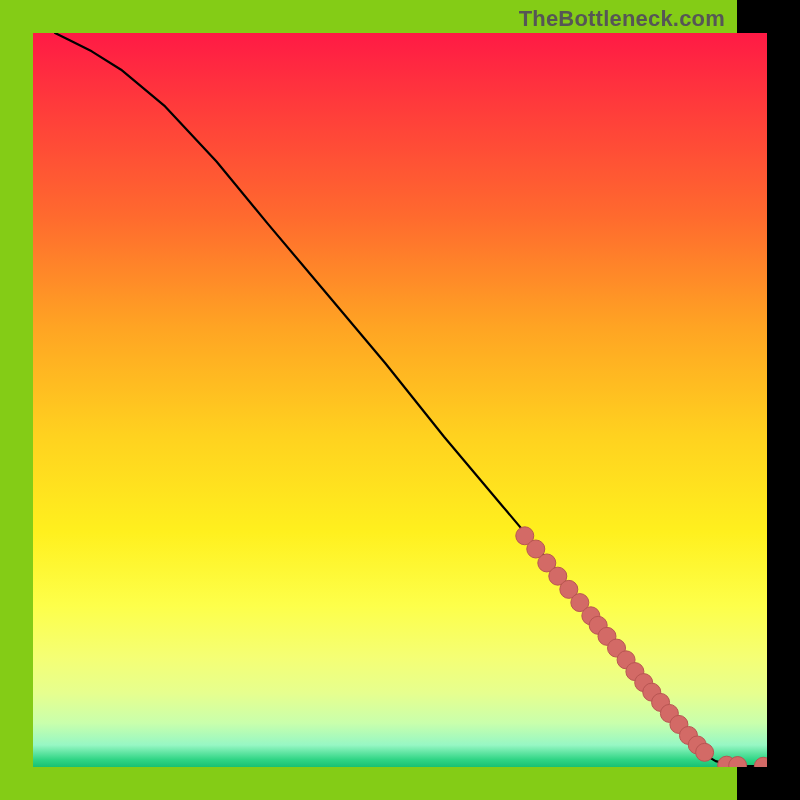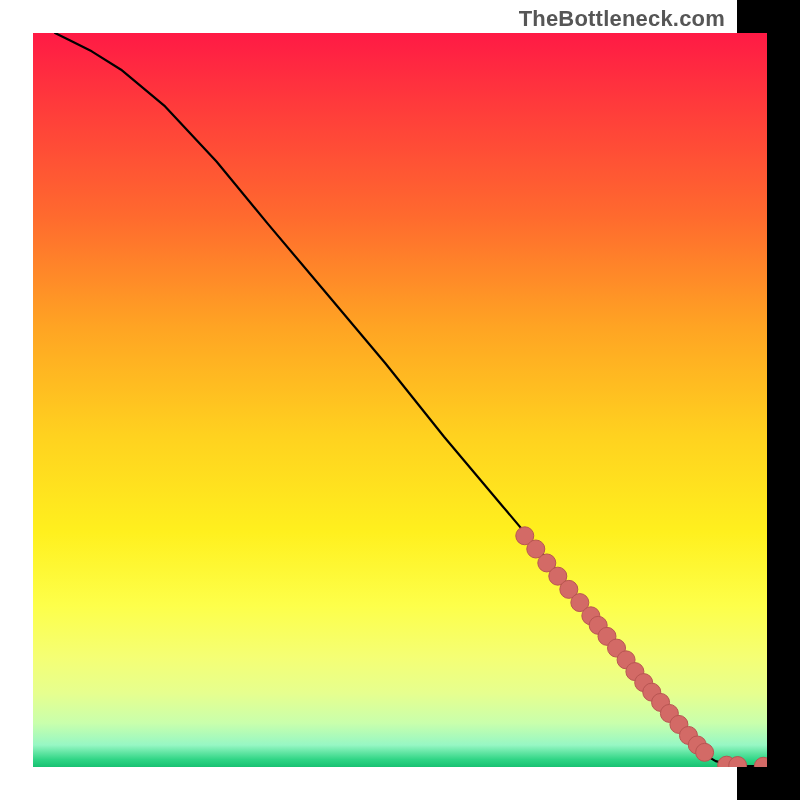--- a/index.html
+++ b/index.html
@@ -1,21 +1,21 @@
 <!DOCTYPE html>
 <html><head>
 <meta charset="utf-8">
 <style>
   * { margin: 0; padding: 0; box-sizing: border-box; }
   html, body { width: 800px; height: 800px; overflow: hidden; background: #000; }
   .stage {
     position: relative;
     width: 737px;
     height: 800px;
-    background: #ffffff;
+    background: #84cc16;
   }
   .plot {
     position: absolute;
     left: 33px;
     top: 33px;
     width: 734px;
     height: 734px;
     background: linear-gradient(
       to bottom,
       #ff1a45 0%,

